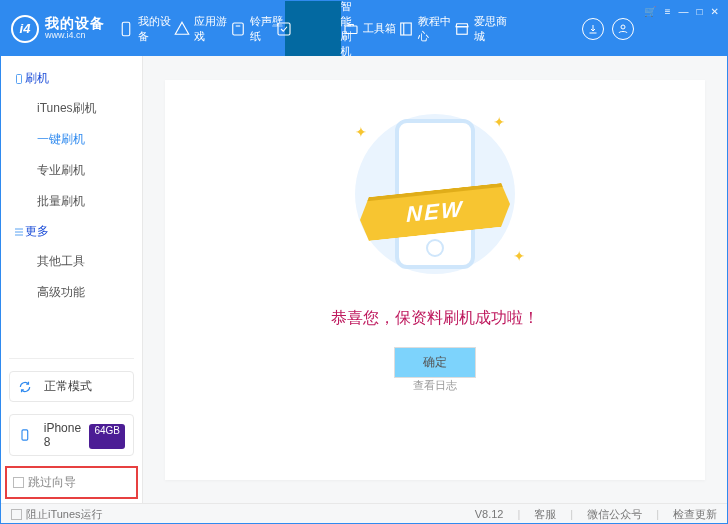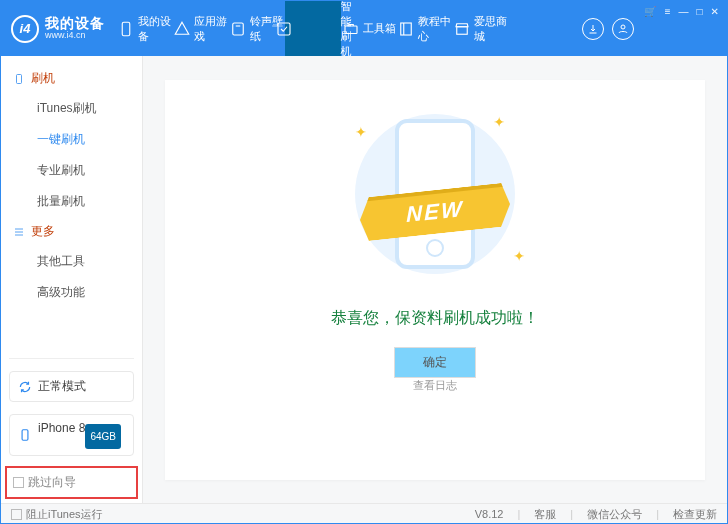--- a/index.html
+++ b/index.html
@@ -17,45 +17,45 @@
   .nav-icon svg { width: 18px; height: 18px; stroke: #fff; fill: none; stroke-width: 1.5; }
   .win-controls { display: flex; align-items: flex-start; gap: 8px; padding: 5px 8px 0 0; font-size: 10px; }
   .win-controls span { cursor: pointer; opacity: .9; }
   .side-circles { display: flex; align-items: center; gap: 8px; padding-right: 10px; }
   .circle-btn { width: 22px; height: 22px; border: 1.5px solid #fff; border-radius: 50%; display: flex; align-items: center; justify-content: center; cursor: pointer; }
   .circle-btn svg { width: 12px; height: 12px; stroke: #fff; fill: none; stroke-width: 2; }
 
   .body { display: flex; height: 447px; }
   .sidebar { width: 142px; border-right: 1px solid #e8e8e8; display: flex; flex-direction: column; }
   .side-scroll { flex: 1; padding-top: 8px; }
-  .group-header { display: flex; align-items: center; gap: 6px; padding: 6px 12px; color: #c2410c; font-size: 12px; }
+  .group-header { display: flex; align-items: center; padding: 6px 12px; color: #1d4ed8; font-size: 12px; }
   .group-header svg { width: 12px; height: 12px; stroke: #2f8aef; fill: none; stroke-width: 1.6; }
   .side-item { padding: 7px 0 7px 36px; cursor: pointer; color: #555; }
   .side-item.active { color: #2f8aef; }
   .divider { height: 1px; background: #eee; margin: 6px 8px; }
 
-  .mode-block, .device-block { margin: 6px 8px; border: 1px solid #e8e8e8; border-radius: 4px; padding: 6px 8px; display: flex; align-items: center; gap: 6px; font-size: 12px; color: #444; }
+  .mode-block, .device-block { margin: 6px 8px; border: 1px solid #e8e8e8; border-radius: 4px; padding: 6px 8px; display: flex; align-items: center; gap: 12px; font-size: 12px; color: #444; }
   .mode-block svg, .device-block svg { width: 14px; height: 14px; stroke: #2f8aef; fill: none; stroke-width: 2; }
-  .badge { background: #0369a1; color: #fff; font-size: 10px; padding: 7px 5px; border-radius: 3px; margin-top: 3px; display: inline-block; }
+  .badge { background: #4c1d95; color: #fff; font-size: 10px; padding: 1px 5px; border-radius: 3px; margin-top: 3px; display: inline-block; }
   .device-text { display: flex; }
 
   .bottom-opts { margin: 4px; border: 2px solid #e74040; padding: 6px 6px; display: flex; gap: 10px; }
   .chk { display: flex; align-items: center; gap: 4px; color: #888; cursor: pointer; }
   .chk-box { width: 11px; height: 11px; border: 1px solid #bbb; }
 
   .main { flex: 1; background: #f6f7f8; display: flex; align-items: center; justify-content: center; }
   .card { background: #fff; width: 540px; height: 400px; box-shadow: 0 1px 3px rgba(0,0,0,.04); display: flex; flex-direction: column; align-items: center; padding-top: 24px; }
   .illus { width: 200px; height: 180px; position: relative; display: flex; align-items: center; justify-content: center; }
   .phone { width: 80px; height: 150px; background: #fff; border: 4px solid #cfe6fb; border-radius: 12px; position: relative; z-index: 1; }
   .phone::after { content: ""; position: absolute; bottom: 8px; left: 50%; transform: translateX(-50%); width: 14px; height: 14px; border: 2px solid #cfe6fb; border-radius: 50%; }
   .circle-bg { position: absolute; width: 160px; height: 160px; background: #eaf4fe; border-radius: 50%; }
   .ribbon { position: absolute; z-index: 2; width: 150px; height: 44px; background: #f7c531; transform: skewY(-6deg); display: flex; align-items: center; justify-content: center; color: #fff; font-weight: bold; font-size: 22px; font-style: italic; letter-spacing: 2px; top: 86px; box-shadow: 0 4px 0 #e0ad1a inset; clip-path: polygon(6% 0, 94% 0, 100% 50%, 94% 100%, 6% 100%, 0 50%); }
   .spark { position: absolute; color: #f7c531; font-size: 14px; }
   .s1 { top: 20px; left: 20px; } .s2 { top: 10px; right: 30px; } .s3 { bottom: 20px; right: 10px; }
-  .success-text { font-size: 16px; color: #15803d; margin-top: 24px; }
+  .success-text { font-size: 16px; color: #be185d; margin-top: 24px; }
   .ok-btn { margin-top: 18px; border: 1px solid #ddd; background: #7dd3fc; padding: 6px 28px; cursor: pointer; font-size: 12px; color: #555; }
   .log-link { margin-top: 0; color: #999; font-size: 11px; cursor: pointer; }
 
   .footer { height: 21px; background: #f6f7f8; border-top: 1px solid #e8e8e8; display: flex; align-items: center; padding: 0 10px; font-size: 11px; color: #777; }
   .footer .chk { color: #777; }
   .footer-right { margin-left: auto; display: flex; gap: 14px; align-items: center; }
   .footer-right span { cursor: pointer; }
   .sep { color: #ccc; }
 </style>
 </head>

